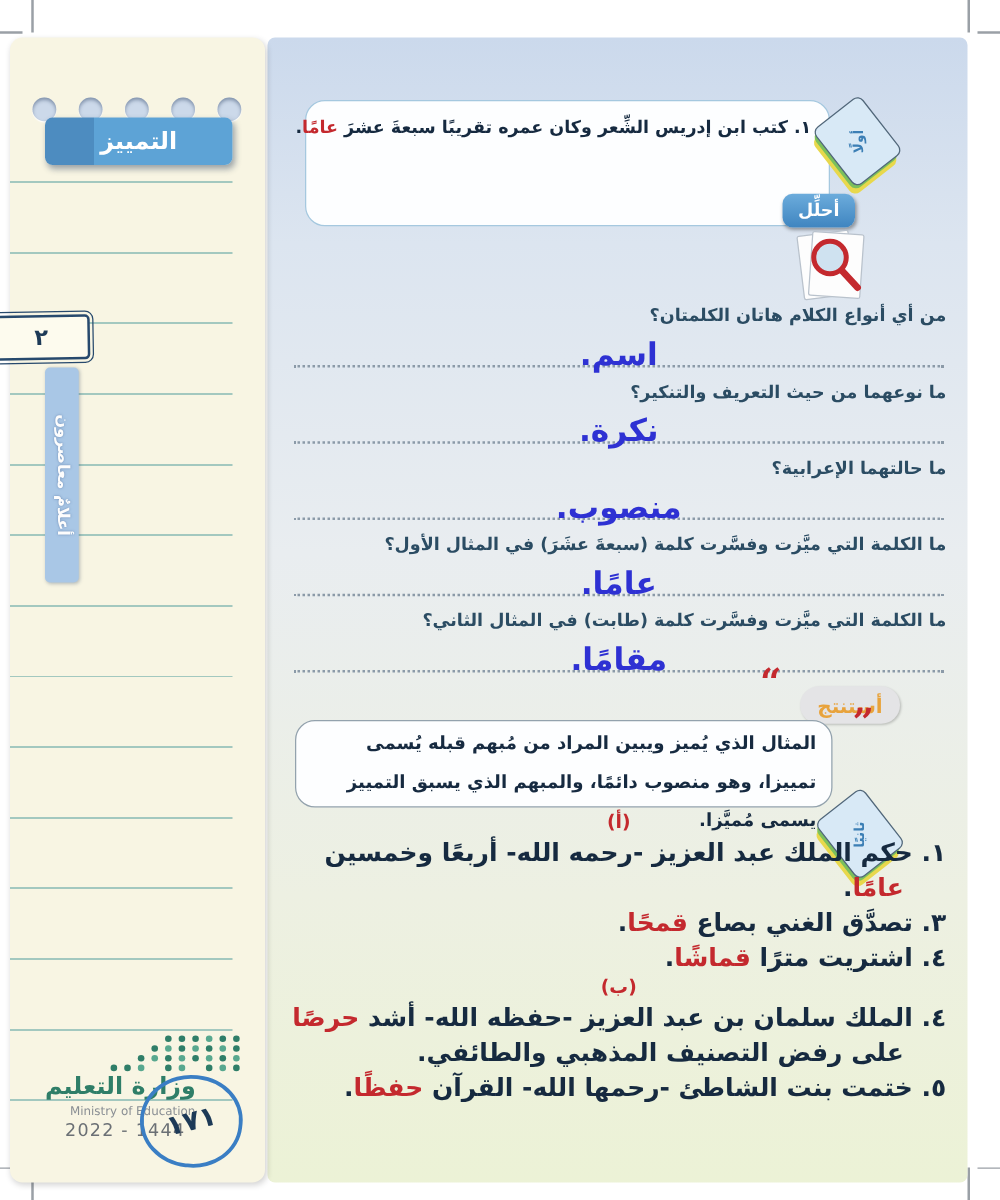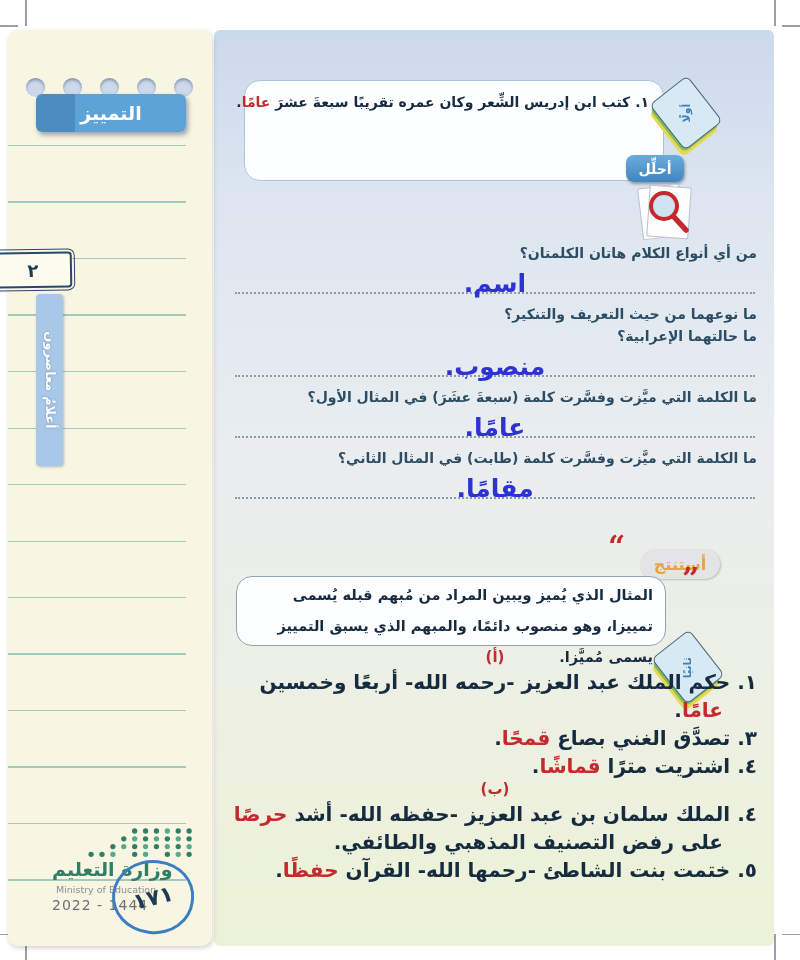--- a/index.html
+++ b/index.html
@@ -28,21 +28,21 @@
     background:#fdfbee; border:2px solid #27496d; border-radius:4px;
     outline:1.5px solid #27496d; outline-offset:2px; transform:rotate(-1deg);
     display:flex; align-items:center; justify-content:center;
     color:#1d3a57; font-weight:bold; font-size:18px; }
   .unit-ribbon { position:absolute; left:36px; top:294px; width:27px; height:172px;
     background:var(--ribbon); border-radius:4px; box-shadow:1px 1px 3px rgba(60,80,110,.35); }
   .unit-ribbon span { position:absolute; left:50%; top:50%;
     transform:translate(-50%,-50%) rotate(90deg); white-space:nowrap;
     color:#fdfdfd; font-weight:bold; font-size:13px; text-shadow:0 0 2px rgba(60,90,140,.6); }
 
-  .ministry-ar { position:absolute; left:52px; top:858px; color:var(--green);
+  .ministry-ar { position:absolute; left:36px; top:858px; color:var(--green);
     font-weight:bold; font-size:19px; letter-spacing:.5px; }
   .ministry-en { position:absolute; left:56px; top:884px; color:#8a8f94; font-size:9.5px; }
   .edition { position:absolute; left:52px; top:897px; color:#6b7075; font-size:14px; letter-spacing:1px; }
   .page-circle { position:absolute; left:112px; top:860px; width:82px; height:74px;
     border:3px solid var(--circle); border-radius:52% 48% 50% 50%; transform:rotate(6deg);
     display:flex; align-items:center; justify-content:center; background:transparent; }
   .page-circle span { transform:rotate(-20deg); color:#1d3a57; font-weight:bold; font-size:22px; }
 
   
   .content { position:absolute; left:214px; top:30px; width:560px; height:916px;
@@ -197,20 +197,23 @@
       <line x1="40" y1="33" x2="52" y2="46" stroke="#c4292e" stroke-width="5.5" stroke-linecap="round"></line>
     </svg>
   </div>
 
   <div class="qa">
     <div class="q">من أي أنواع الكلام هاتان الكلمتان؟</div>
     <div class="aline">
         <span class="ans">اسم.</span>
       </div>
     <div class="q">ما نوعهما من حيث التعريف والتنكير؟</div>
+    <div class="aline">
+        <span class="ans">نكرة.</span>
+      </div>
     <div class="q">ما حالتهما الإعرابية؟</div>
     <div class="aline">
         <span class="ans">منصوب.</span>
       </div>
     <div class="q">ما الكلمة التي ميَّزت وفسَّرت كلمة (سبعةَ عشَرَ) في المثال الأول؟</div>
     <div class="aline">
         <span class="ans">عامًا.</span>
       </div>
     <div class="q">ما الكلمة التي ميَّزت وفسَّرت كلمة (طابت) في المثال الثاني؟</div>
     <div class="aline">

